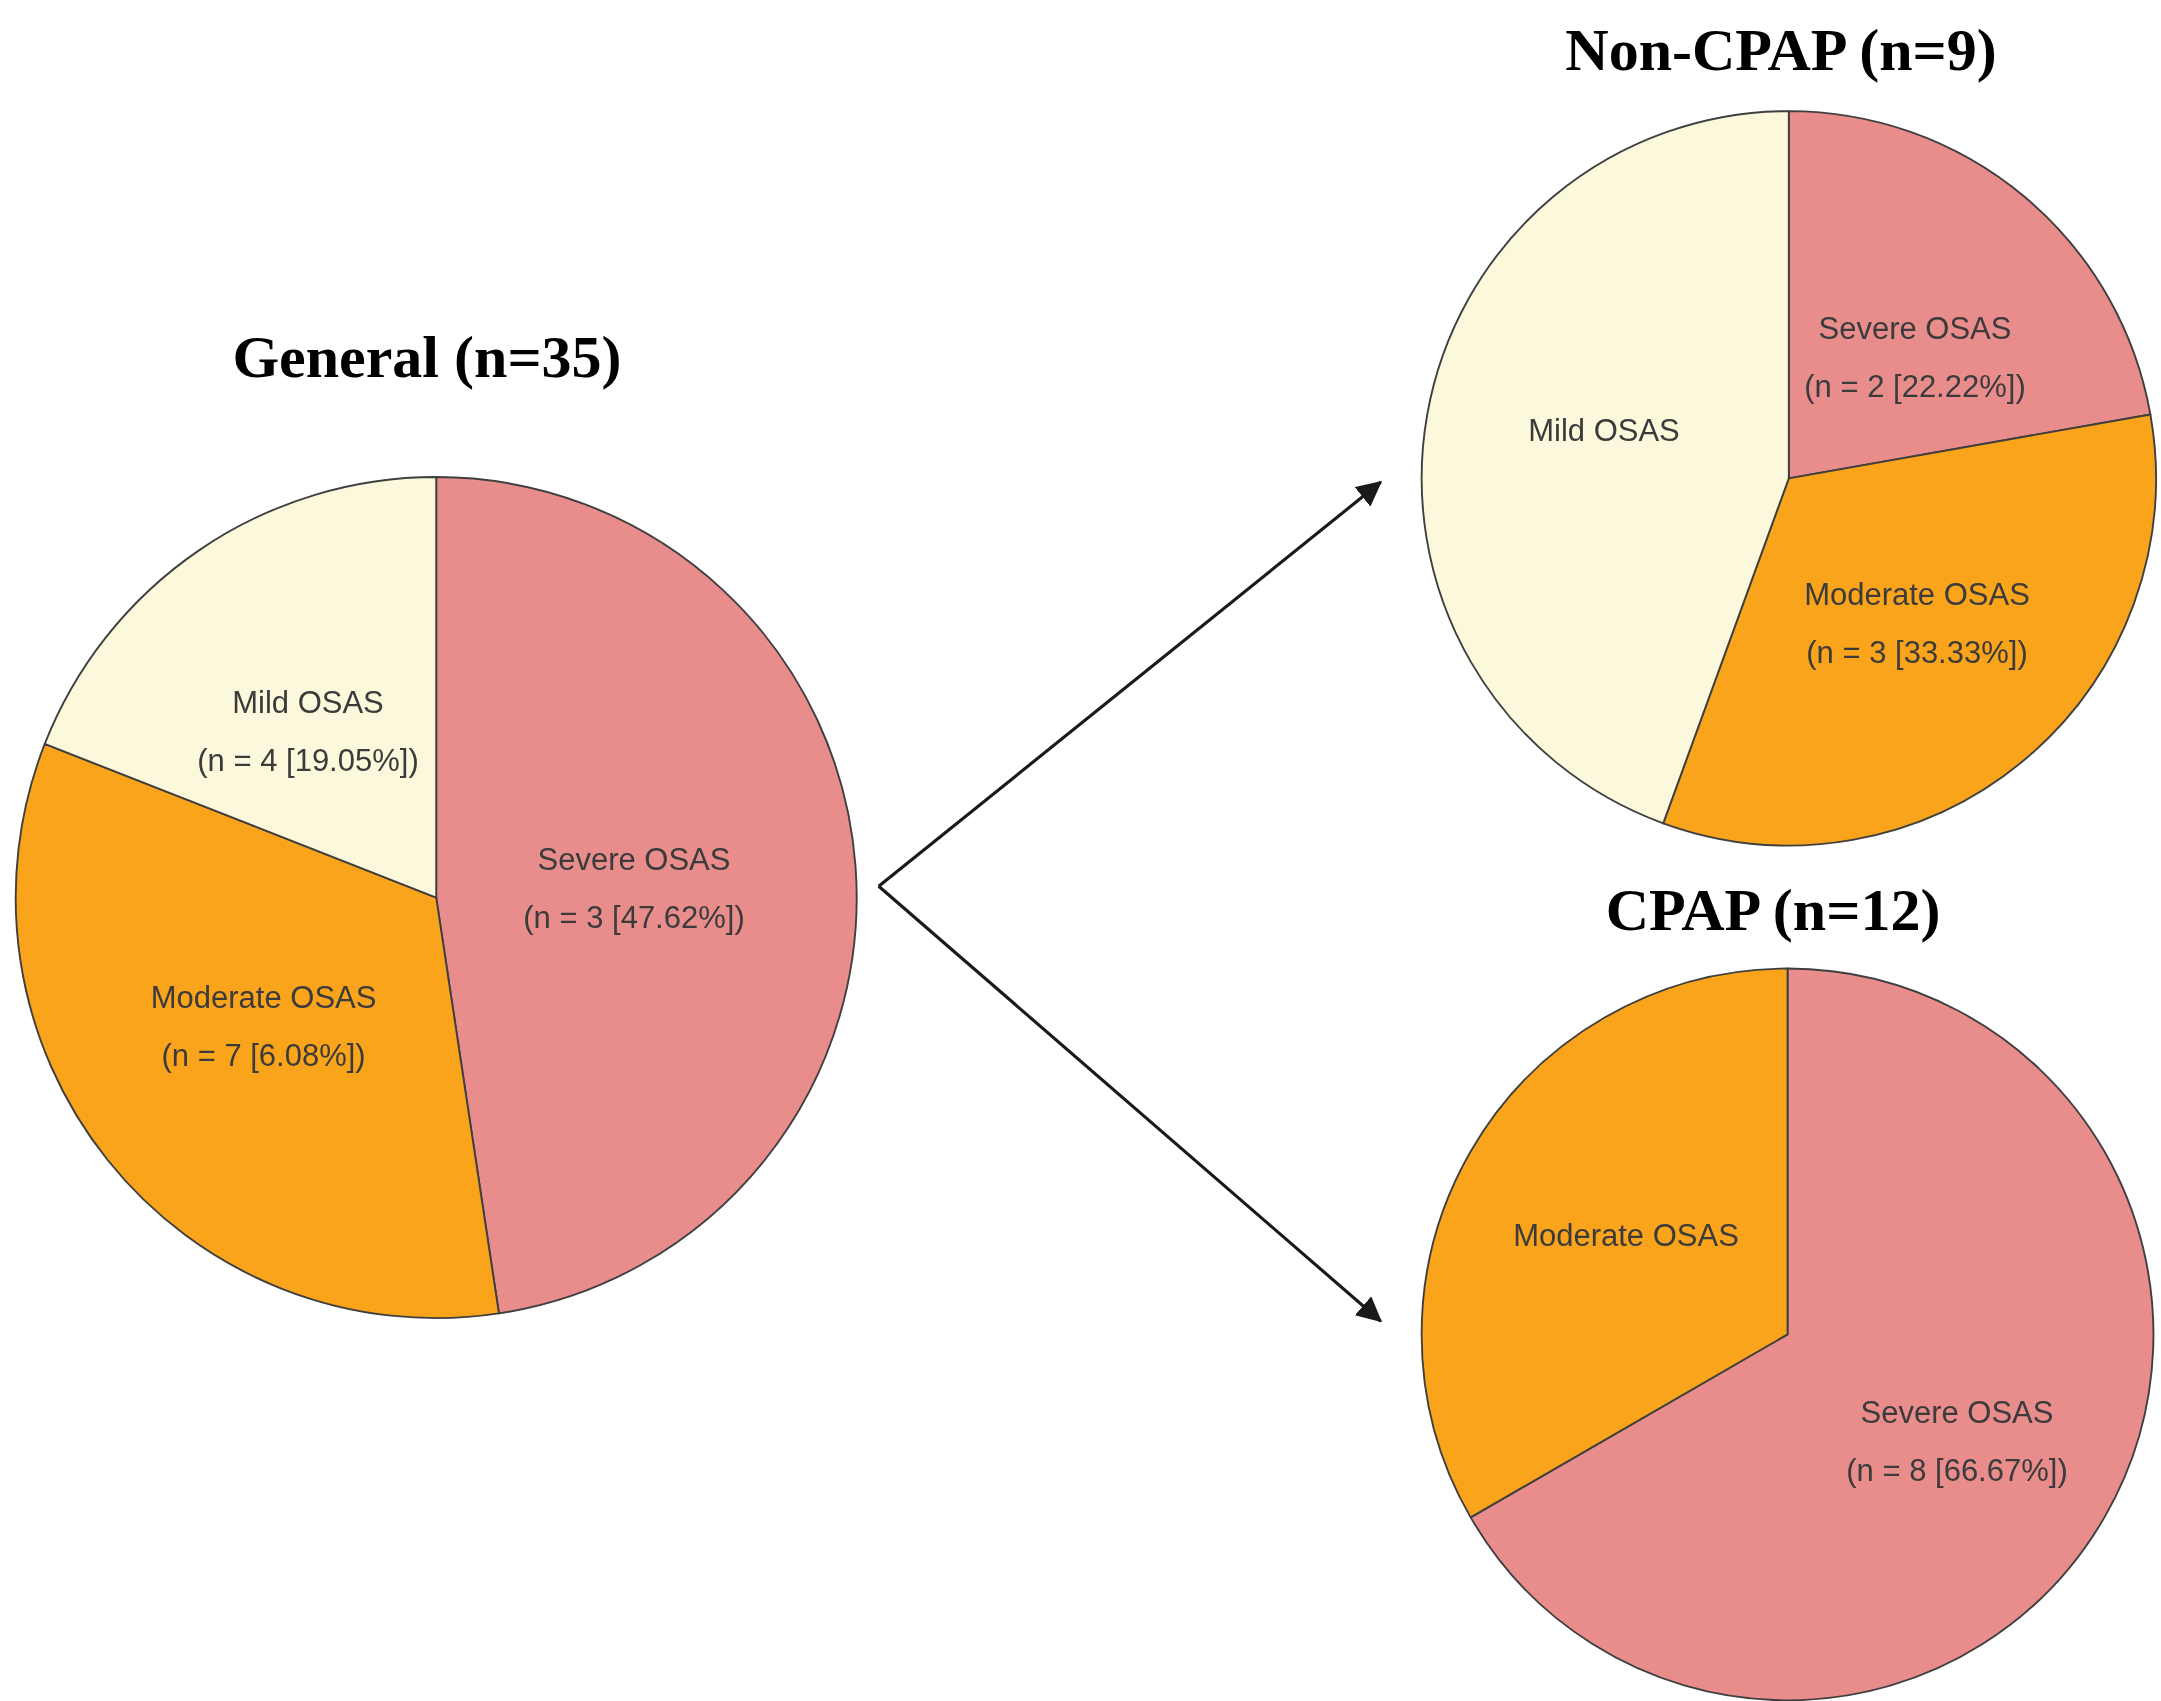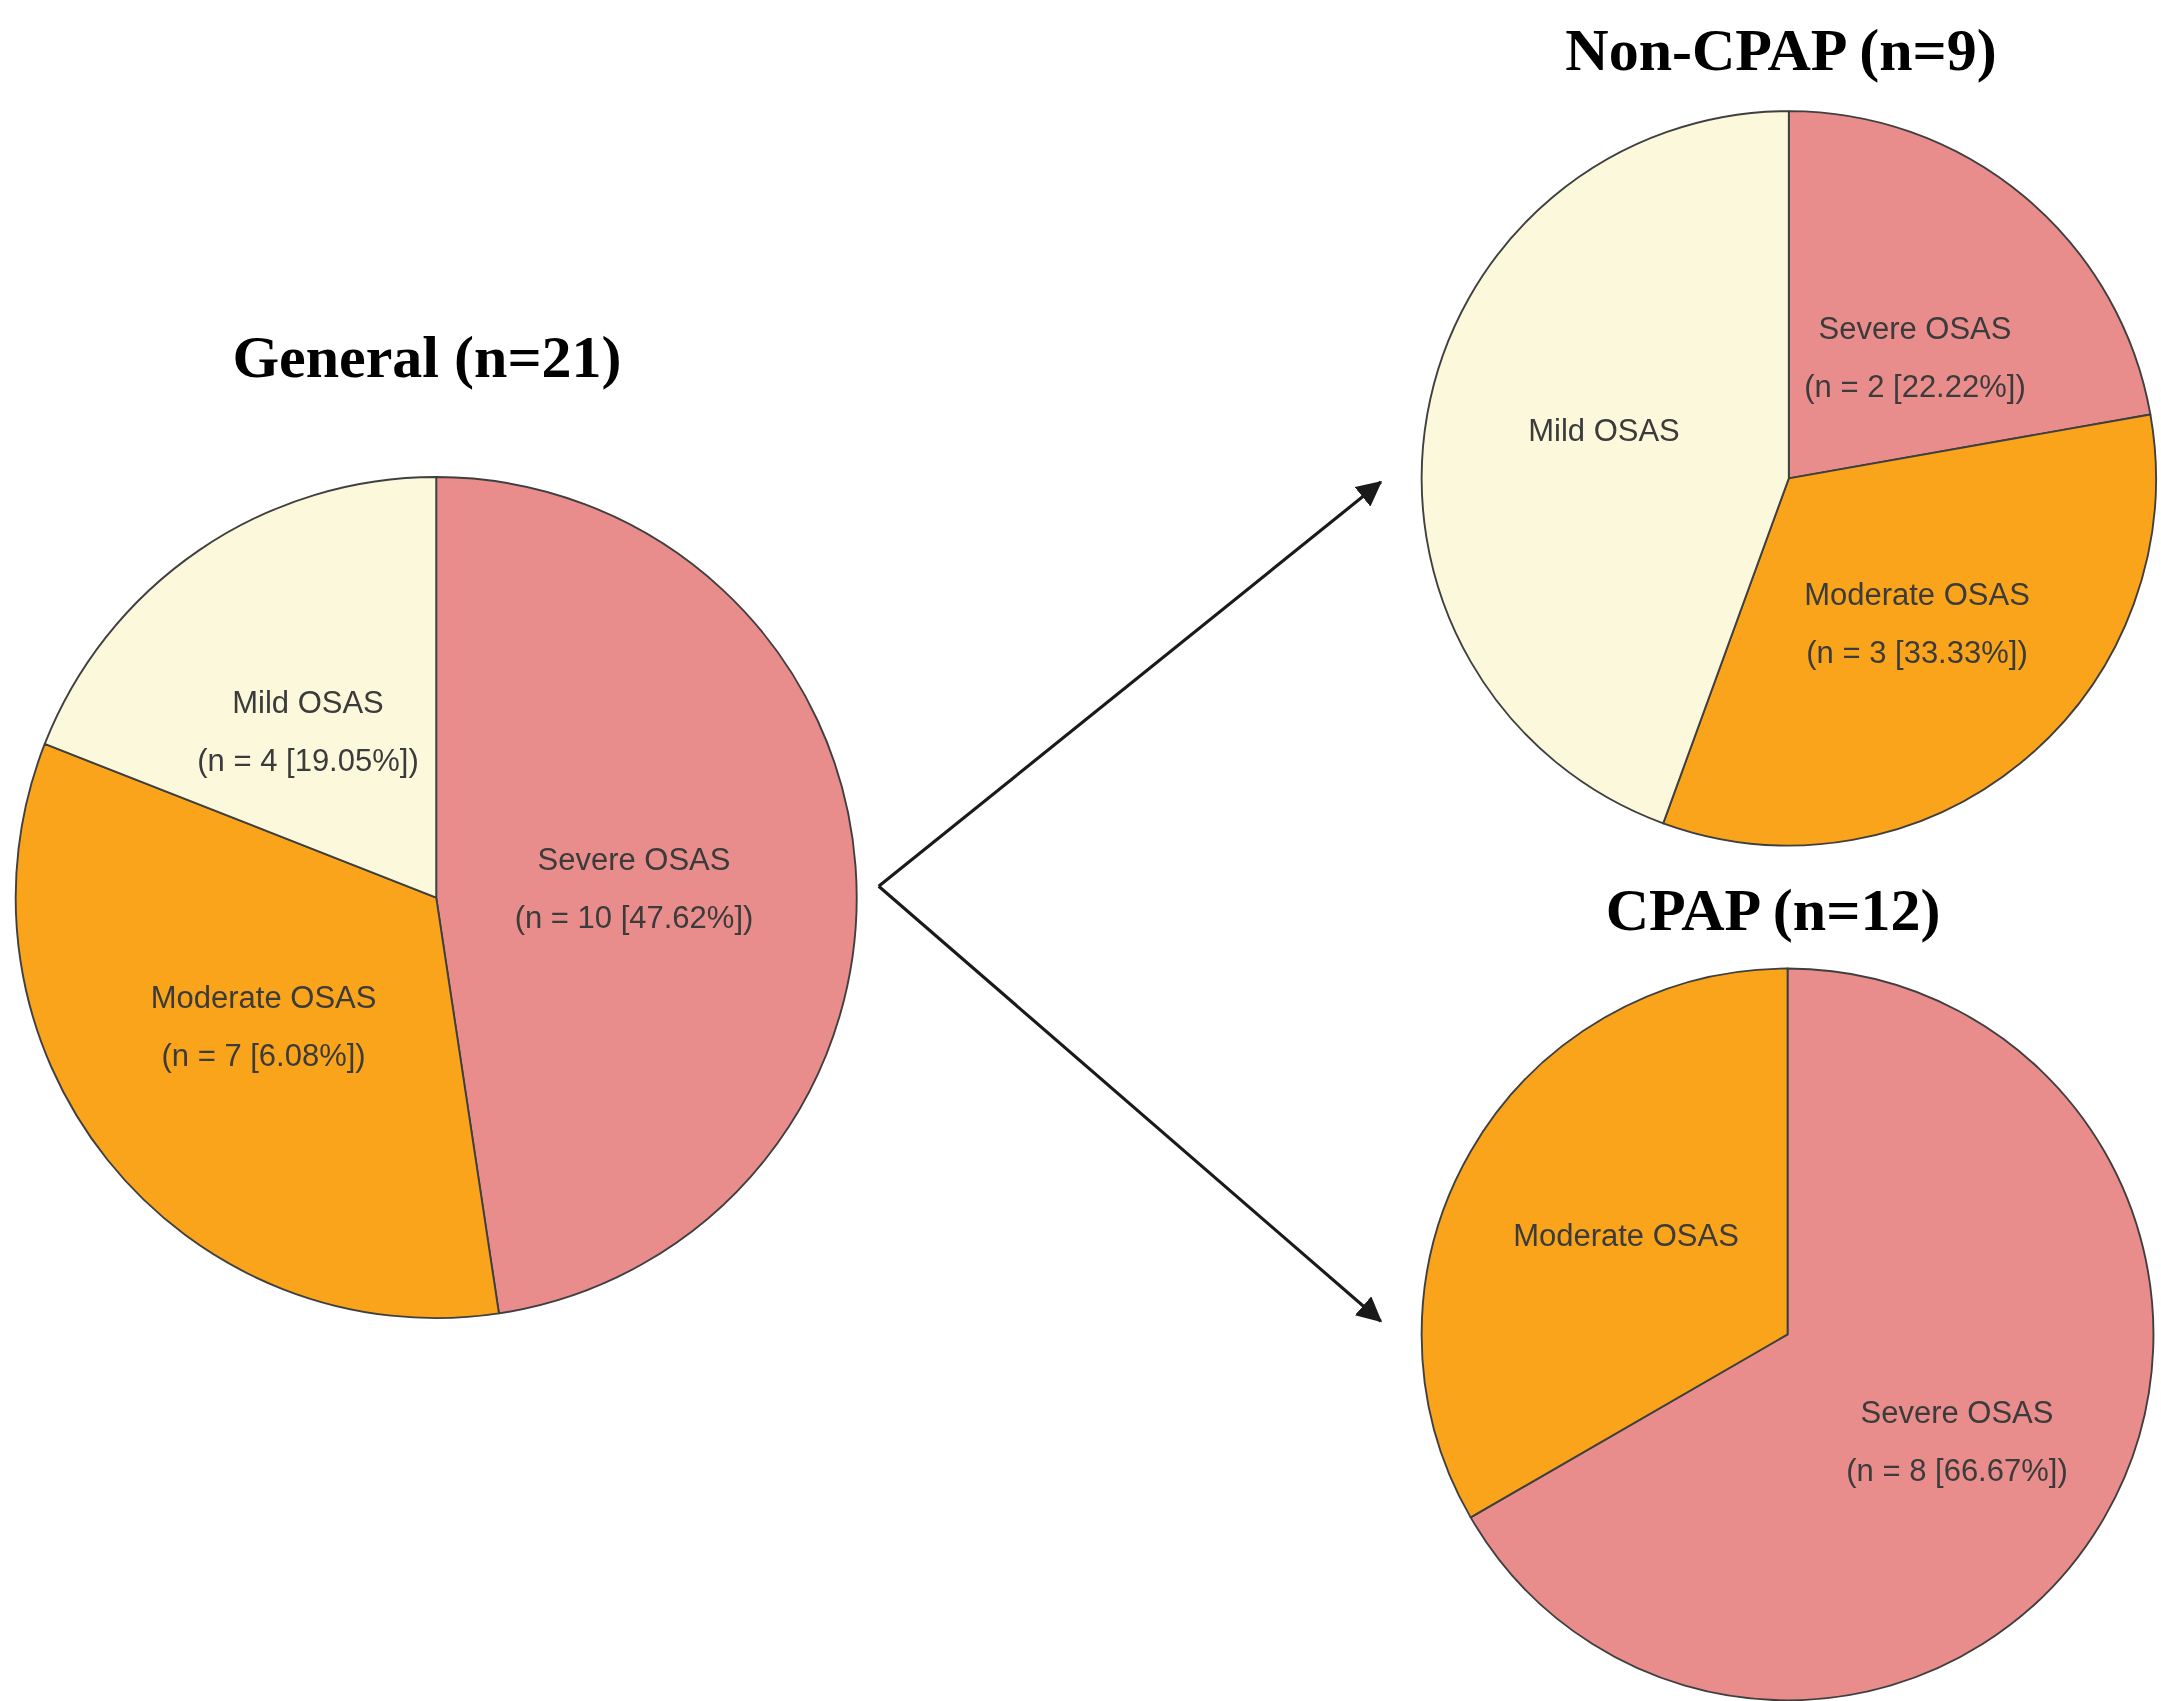--- a/index.html
+++ b/index.html
@@ -64,27 +64,27 @@
       </g>
     <g>
         <path d="M 2848 2126 L 2848.0 1543.0 A 583 583 0 1 1 2343.1 2417.5 Z" fill="#E98C8C" stroke="#3f3f3f" stroke-width="3" stroke-linejoin="round"></path>
         <path d="M 2848 2126 L 2343.1 2417.5 A 583 583 0 0 1 2848.0 1543.0 Z" fill="#FAA41C" stroke="#3f3f3f" stroke-width="3" stroke-linejoin="round"></path>
       </g>
 
     <line class="arrow" x1="1400" y1="1412" x2="2200" y2="768" marker-end="url(#arrowhead)" stroke="#1a1a1a"></line>
     <line class="arrow" x1="1400" y1="1412" x2="2200" y2="2105" marker-end="url(#arrowhead)" stroke="#1a1a1a"></line>
   </svg>
 
-  <div class="pie-title" style="left: 19px; top: 323px; color: rgb(0, 0, 0);">General (n=21)</div>
+  <div class="pie-title" style="left: 19px; top: 323px; color: rgb(0, 0, 0);">General (n=35)</div>
   <div class="pie-title" style="left: 1373px; top: 15.7px; color: rgb(0, 0, 0);">Non-CPAP (n=9)</div>
   <div class="pie-title" style="left: 1365px; top: 876px; color: rgb(0, 0, 0);">CPAP (n=12)</div>
 
   <div class="seg-label" style="left: 383px; top: 831px; color: rgb(59, 59, 59);">
     <div>Severe OSAS</div>
-    <div>(n = 10 [47.62%])</div>
+    <div>(n = 3 [47.62%])</div>
   </div>
   <div class="seg-label" style="left: 12.6px; top: 969px; color: rgb(59, 59, 59);">
     <div>Moderate OSAS</div>
     <div>(n = 7 [6.08%])</div>
   </div>
   <div class="seg-label" style="left: 57px; top: 674px; color: rgb(59, 59, 59);">
     <div>Mild OSAS</div>
     <div>(n = 4 [19.05%])</div>
   </div>
 

